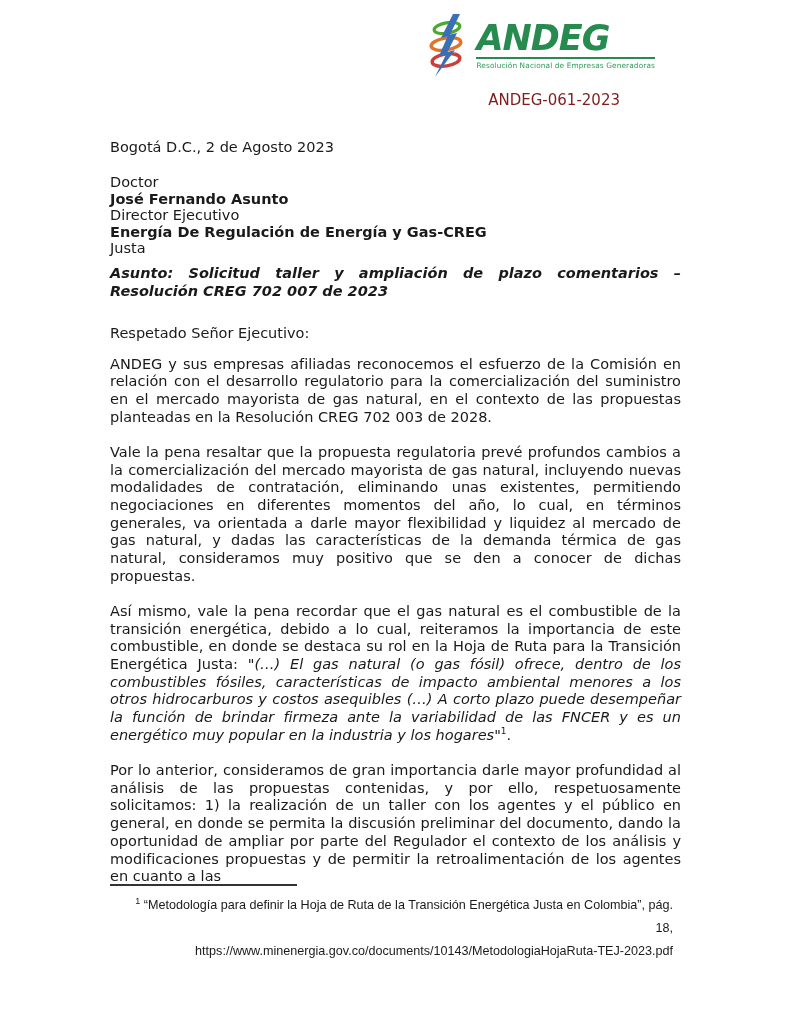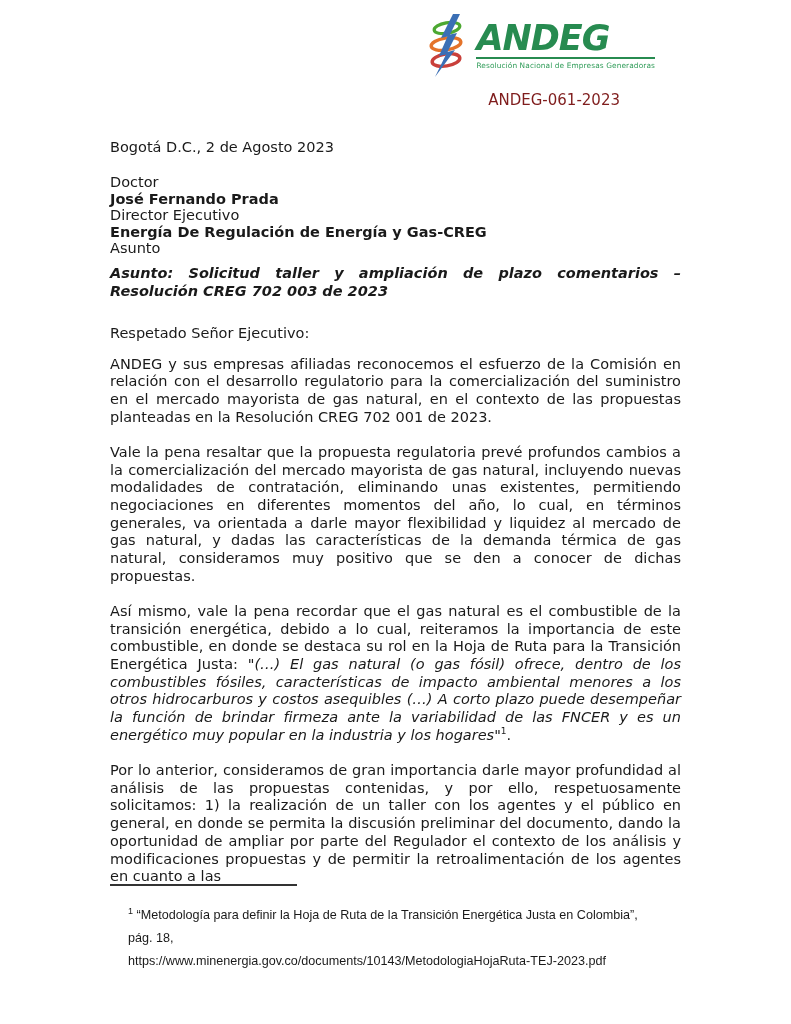--- a/index.html
+++ b/index.html
@@ -97,21 +97,21 @@
     width: 571px;
     font-family: "Liberation Sans", sans-serif;
     font-size: 12.6px;
   }
   .footnote-rule {
     width: 187px;
     height: 2px;
     background: #333333;
     margin-bottom: 6px;
   }
-  .footnote p { margin: 18px; line-height: 23px; }
+  .footnote p { margin: 8px; line-height: 23px; text-align: right; }
 </style>
 </head>
 <body>
 
 <div class="page">
 
   <div class="logo">
     <svg class="logo-icon" viewBox="0 0 50 64" aria-hidden="true">
 
       <ellipse cx="25" cy="14" rx="13" ry="5.2" fill="none" stroke-width="3.2" transform="rotate(-10 25 14)" stroke="#4ca832"></ellipse>
@@ -128,31 +128,31 @@
     </div>
   </div>
 
   <div class="ref">ANDEG-061-2023</div>
 
   <div class="content">
     <p class="date">Bogotá D.C., 2 de Agosto 2023</p>
 
     <div class="recipient">
       <p>Doctor</p>
-      <p class="bold">José Fernando Prada</p>
+      <p class="bold">José Fernando Asunto</p>
       <p>Director Ejecutivo</p>
       <p class="bold">Energía De Regulación de Energía y Gas-CREG</p>
-      <p>Asunto</p>
+      <p>Justa</p>
     </div>
 
-    <p class="subject">Asunto: Solicitud taller y ampliación de plazo comentarios – Resolución CREG 702 003 de 2023</p>
+    <p class="subject">Asunto: Solicitud taller y ampliación de plazo comentarios – Resolución CREG 702 007 de 2023</p>
 
     <p class="greeting">Respetado Señor Ejecutivo:</p>
 
-    <p class="para">ANDEG y sus empresas afiliadas reconocemos el esfuerzo de la Comisión en relación con el desarrollo regulatorio para la comercialización del suministro en el mercado mayorista de gas natural, en el contexto de las propuestas planteadas en la Resolución CREG 702 001 de 2023.</p>
+    <p class="para">ANDEG y sus empresas afiliadas reconocemos el esfuerzo de la Comisión en relación con el desarrollo regulatorio para la comercialización del suministro en el mercado mayorista de gas natural, en el contexto de las propuestas planteadas en la Resolución CREG 702 003 de 2028.</p>
 
     <p class="para">Vale la pena resaltar que la propuesta regulatoria prevé profundos cambios a la comercialización del mercado mayorista de gas natural, incluyendo nuevas modalidades de contratación, eliminando unas existentes, permitiendo negociaciones en diferentes momentos del año, lo cual, en términos generales, va orientada a darle mayor flexibilidad y liquidez al mercado de gas natural, y dadas las características de la demanda térmica de gas natural, consideramos muy positivo que se den a conocer de dichas propuestas.</p>
 
     <p class="para"><span>Así mismo, vale la pena recordar que el gas natural es el combustible de la transición energética, debido a lo cual, reiteramos la importancia de este combustible, en donde se destaca su rol en la Hoja de Ruta para la Transición Energética Justa: </span><em>"(…) El gas natural (o gas fósil) ofrece, dentro de los combustibles fósiles, características de impacto ambiental menores a los otros hidrocarburos y costos asequibles (…) A corto plazo puede desempeñar la función de brindar firmeza ante la variabilidad de las FNCER y es un energético muy popular en la industria y los hogares"</em><sup class="fnref">1</sup><span>.</span></p>
 
     <p class="para">Por lo anterior, consideramos de gran importancia darle mayor profundidad al análisis de las propuestas contenidas, y por ello, respetuosamente solicitamos: 1) la realización de un taller con los agentes y el público en general, en donde se permita la discusión preliminar del documento, dando la oportunidad de ampliar por parte del Regulador el contexto de los análisis y modificaciones propuestas y de permitir la retroalimentación de los agentes en cuanto a las</p>
   </div>
 
   <div class="footnote">
     <div class="footnote-rule"></div>

